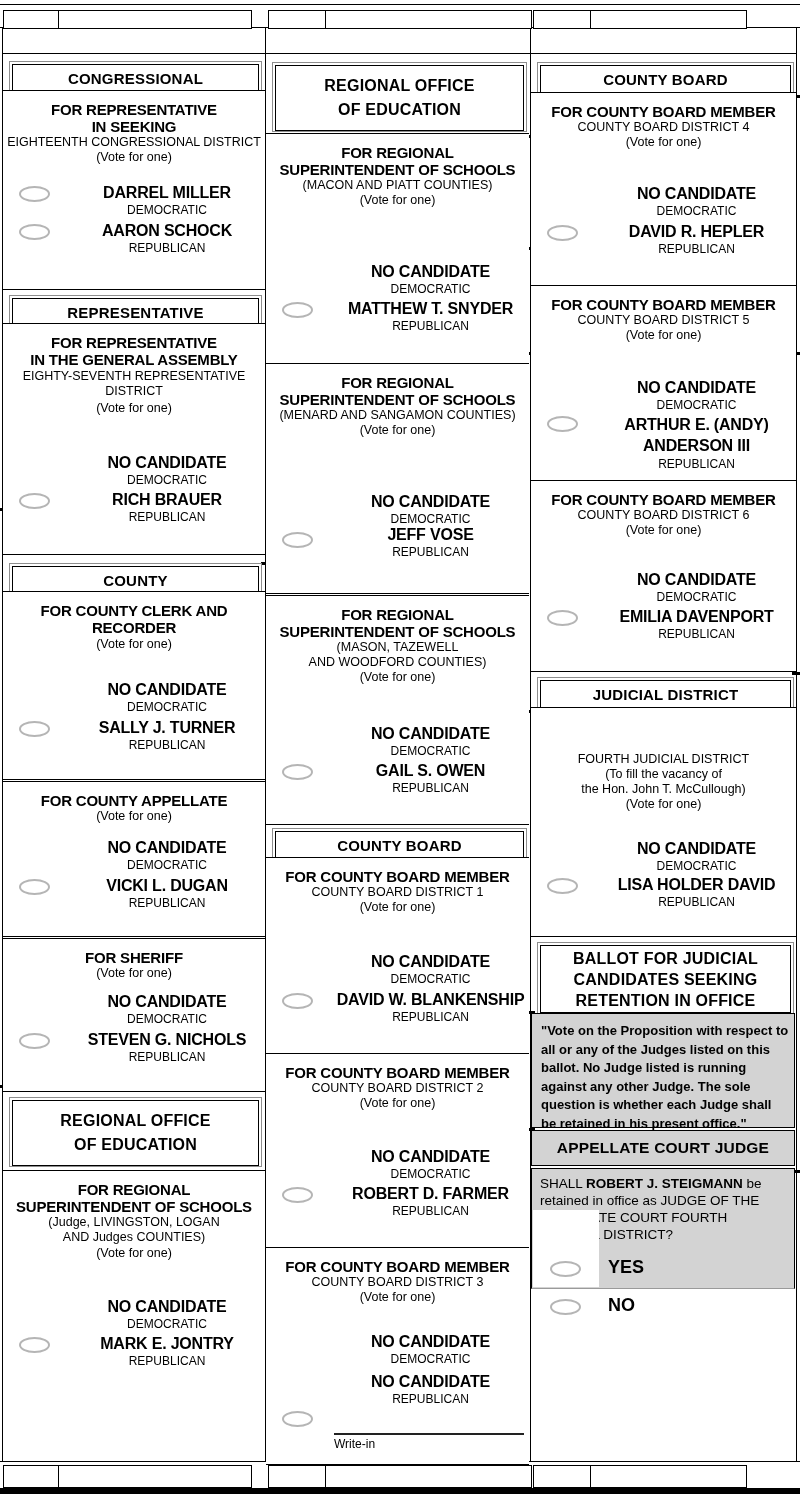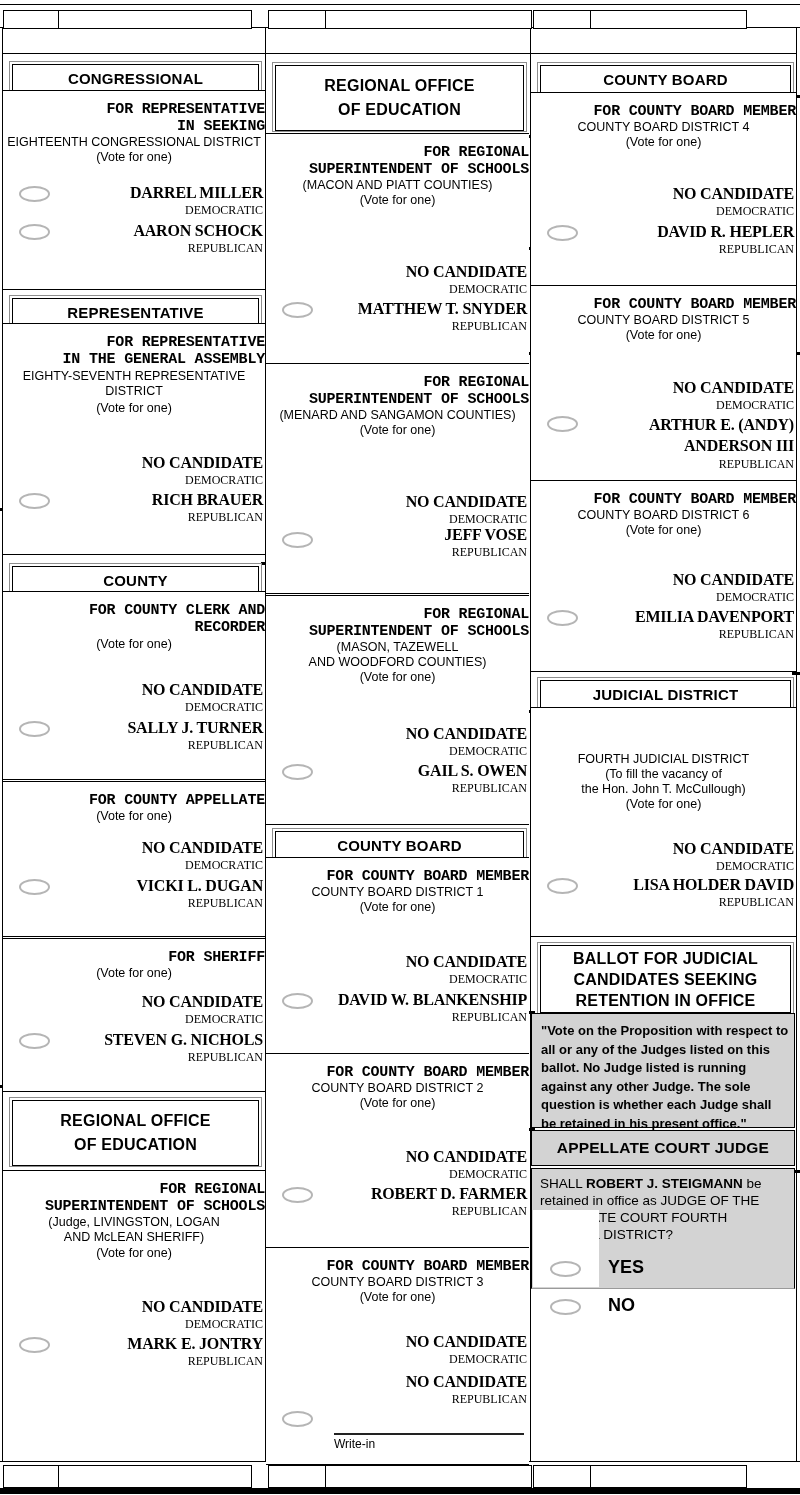--- a/index.html
+++ b/index.html
@@ -5,23 +5,23 @@
   html,body{margin:0;padding:0;background:#fff;}
   .page{position:relative;width:800px;height:1495px;background:#fff;overflow:hidden;
         font-family:"Liberation Sans",sans-serif;color:#000;}
   .hline{position:absolute;height:1px;background:#000;}
   .vline{position:absolute;width:1px;background:#000;}
   .tb{position:absolute;border:1px solid #000;background:#fff;}
   .tick{position:absolute;width:9px;height:3px;background:#000;}
   .botbar{position:absolute;left:0;top:1488px;width:800px;height:6px;background:#000;}
 
   .sec{position:absolute;background:#fff;border-top:1px solid #000;border-bottom:1px solid #000;}
-  .ttl{position:absolute;left:0;right:0;text-align:right;font-weight:bold;font-size:15px;line-height:17px;letter-spacing:-0.2px;font-family:Liberation Mono, monospace;}
+  .ttl{position:absolute;left:0;right:0;text-align:center;font-weight:bold;font-size:15px;line-height:17px;letter-spacing:-0.2px;}
   .sub{position:absolute;left:0;right:0;text-align:center;font-size:12.5px;line-height:15px;}
-  .cand{position:absolute;left:68px;right:2px;text-align:right;font-family:Liberation Serif, serif;}
+  .cand{position:absolute;left:68px;right:2px;text-align:center;}
   .nm{font-weight:bold;font-size:16px;line-height:18px;white-space:nowrap;letter-spacing:-0.2px;}
   .pty{font-size:12px;line-height:14px;margin-top:1px;}
   .oval{position:absolute;left:16px;width:27px;height:12px;border:2px solid #b5b5b5;border-radius:50%;background:#fff;}
 
   .hdr{position:absolute;border:1px solid #8e8e8e;padding:2px;background:#fff;}
   .hdr-in{border:1px solid #000;height:100%;display:flex;flex-direction:column;align-items:center;justify-content:center;
           font-weight:bold;font-size:15px;line-height:21px;letter-spacing:0.2px;text-align:center;}
   .hdr-in.big{font-size:16px;line-height:24px;}
 
   .gray-i{position:absolute;background:#d3d3d3;border:1px solid #000;font-weight:bold;font-size:13px;line-height:18.5px;
@@ -193,21 +193,21 @@
     </div>
   </div>
 
   <div class="sec" style="left:3px;top:1170px;width:262px;height:290px">
     <div class="ttl" style="top:10px">
       <div>FOR REGIONAL</div>
       <div>SUPERINTENDENT OF SCHOOLS</div>
     </div>
     <div class="sub" style="top:44px">
       <div>(Judge, LIVINGSTON, LOGAN</div>
-      <div>AND McLEAN SHERIFF)</div>
+      <div>AND Judges COUNTIES)</div>
     </div>
     <div class="sub" style="top:75px">(Vote for one)</div>
     <div class="cand" style="top:127px">
       <div class="nm">NO CANDIDATE</div>
       <div class="pty">DEMOCRATIC</div>
     </div>
     <div class="oval" style="top:166px"></div>
     <div class="cand" style="top:164px">
       <div class="nm">MARK E. JONTRY</div>
       <div class="pty">REPUBLICAN</div>

